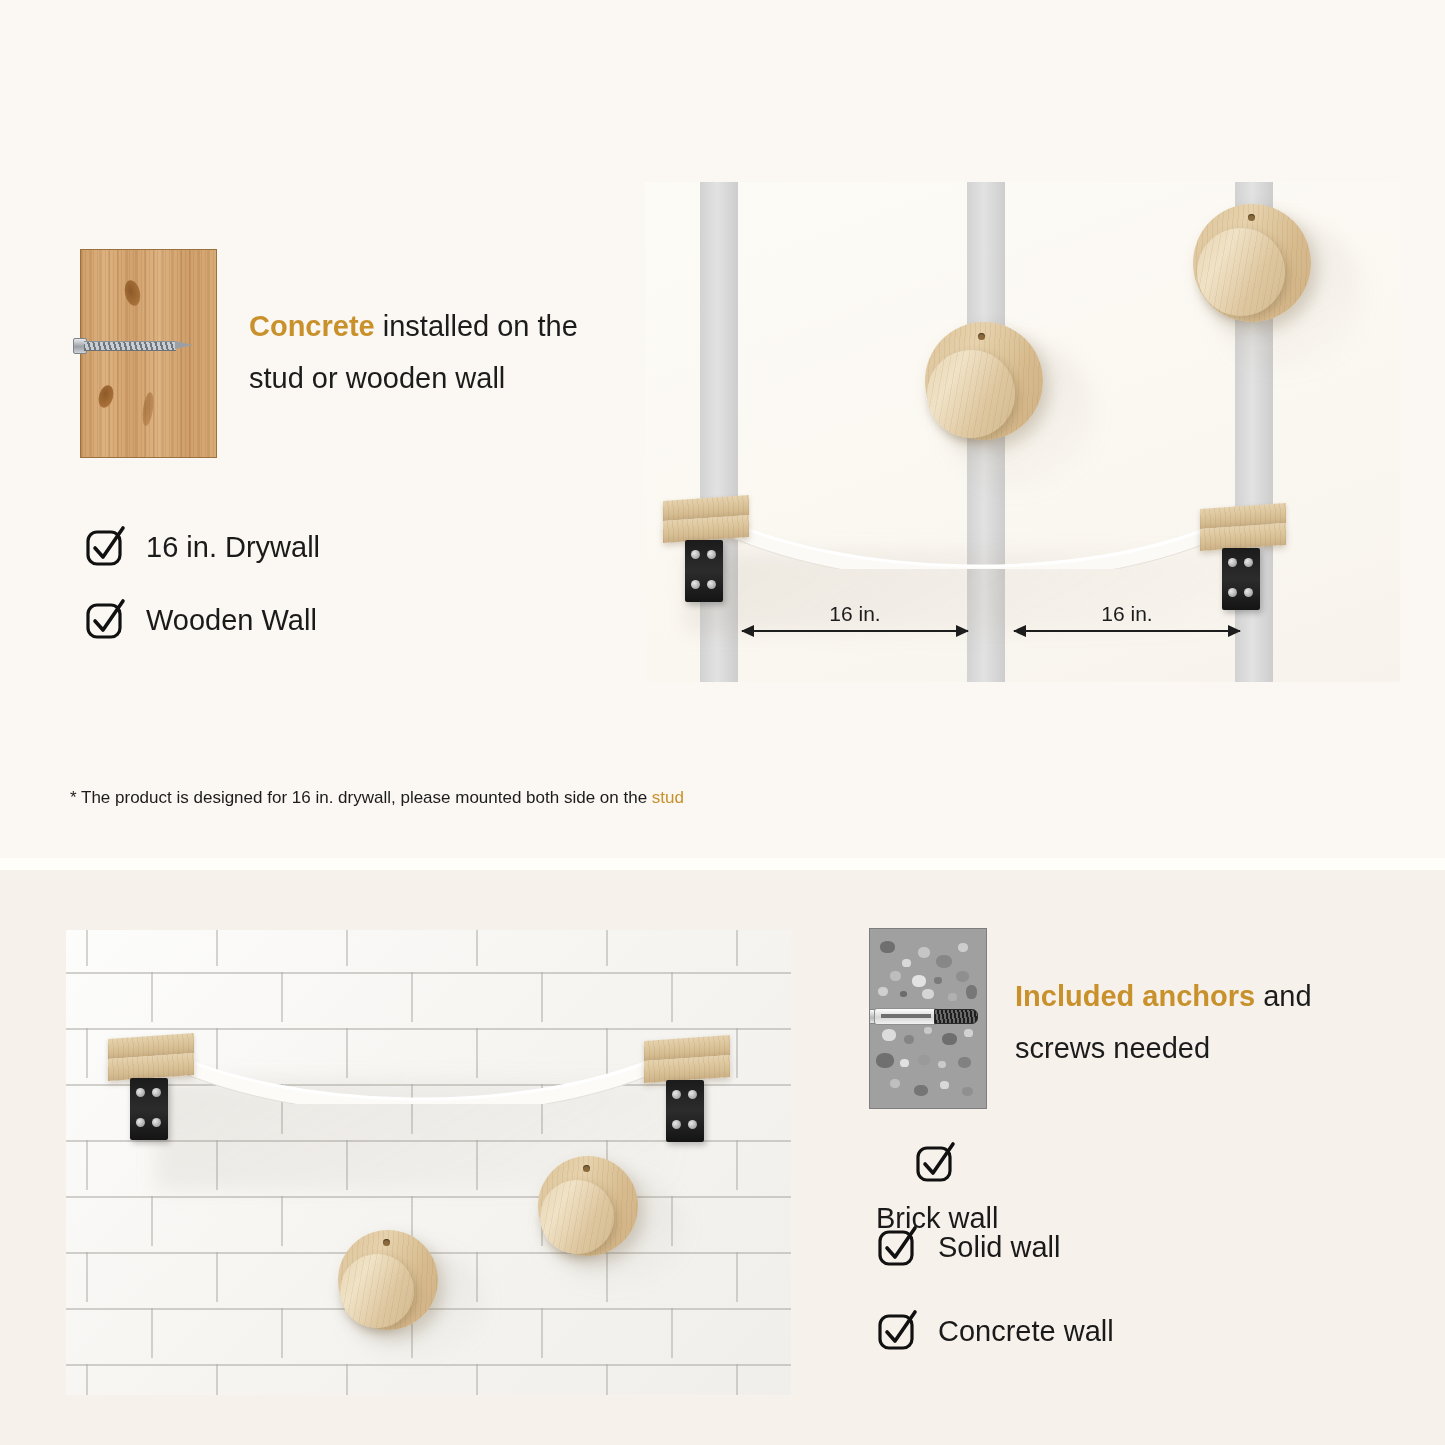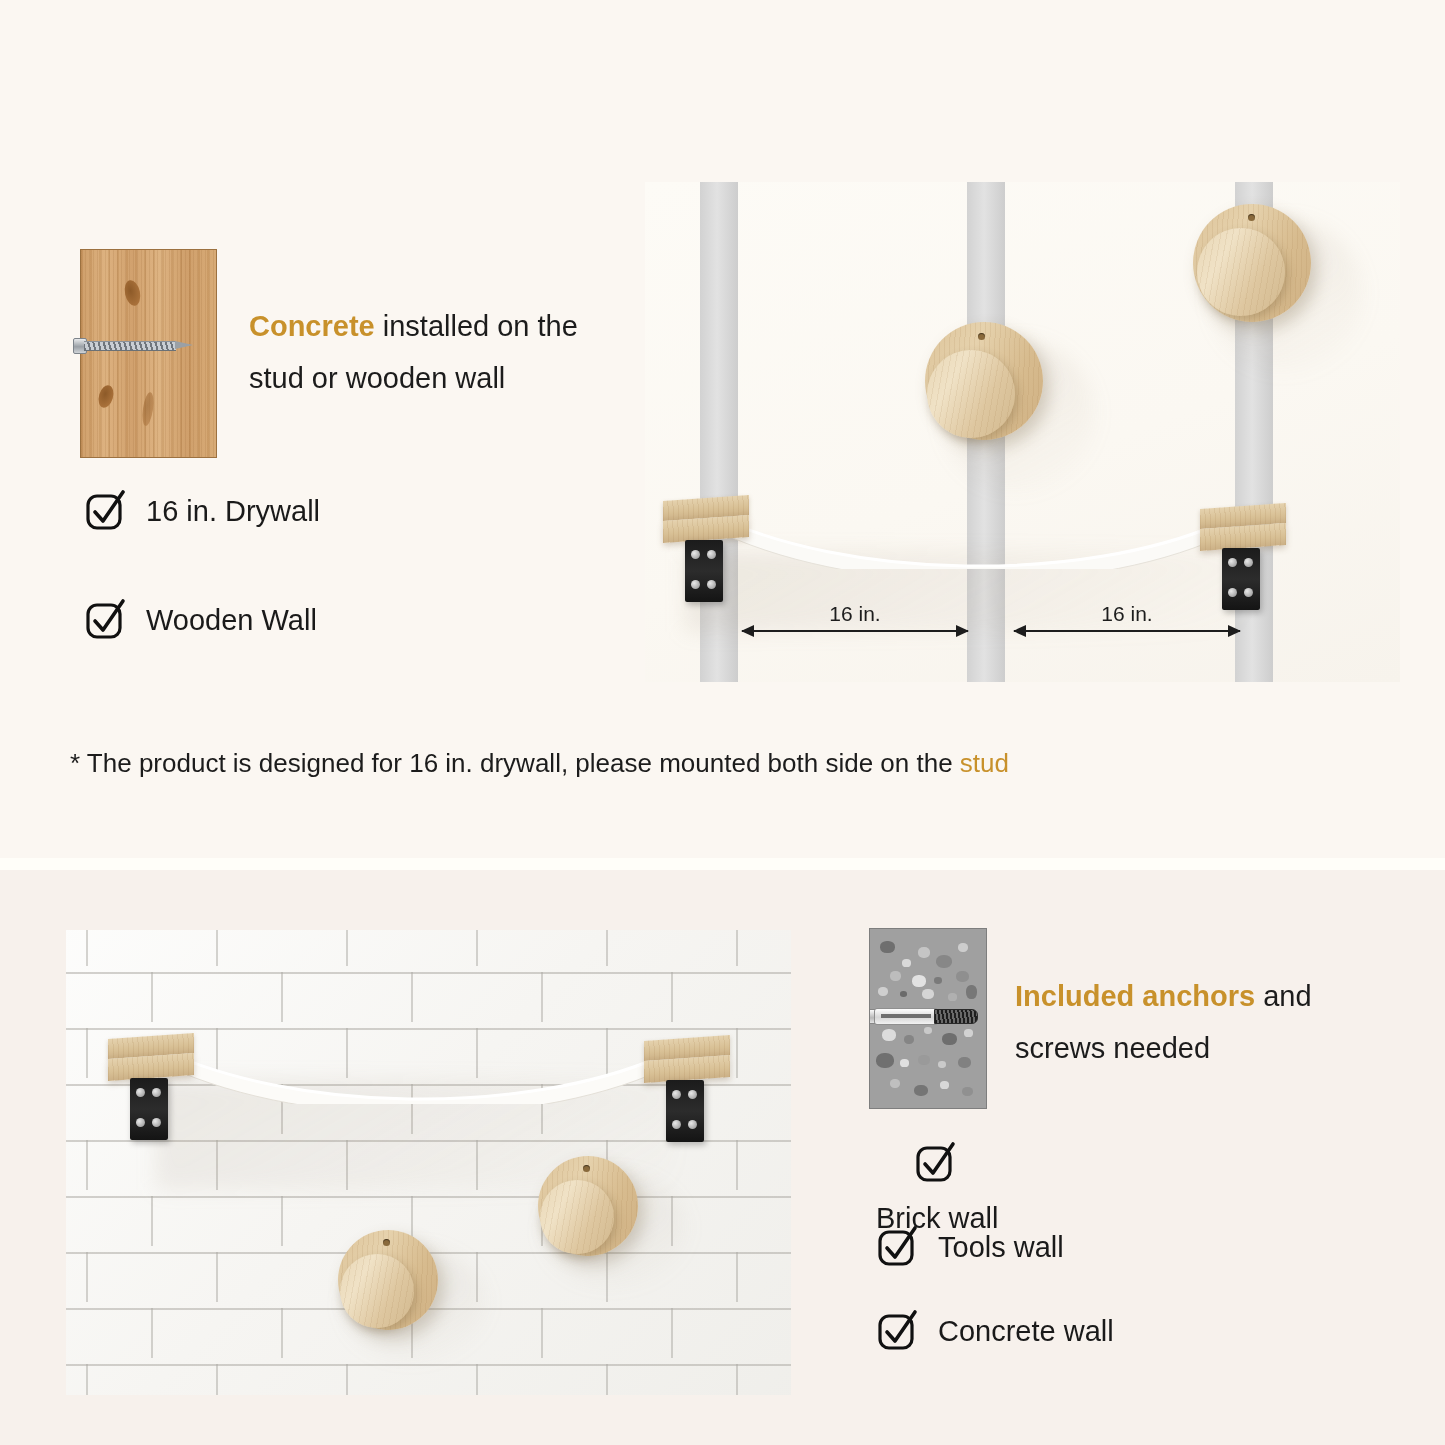--- a/index.html
+++ b/index.html
@@ -123,31 +123,31 @@
   
   .check-item {
     position: absolute;
     display: flex;
     align-items: center;
     gap: 16px;
   }
   .check-box { position: relative; width: 46px; height: 46px; flex: 0 0 46px; }
   .check-label { font-size: 29px; color: #1a1a1a; white-space: nowrap; }
 
-  .ci-drywall { left: 84px; top: 488px; }
+  .ci-drywall { left: 84px; top: 524px; }
   .ci-wooden  { left: 84px; top: 597px; }
   .ci-brick    { left: 876px; top: 1140px; flex-direction: column; }
   .ci-solid    { left: 876px; top: 1224px; }
   .ci-concrete { left: 876px; top: 1308px; }
 
   
   .footnote {
     position: absolute;
-    left: 70px; top: 748px;
-    font-size: 26px;
+    left: 70px; top: 788px;
+    font-size: 17px;
     color: #1c1c1c;
     white-space: nowrap;
   }
   .footnote .accent { color: #C8912B; }
 
   
   .photo-top {
     position: absolute;
     left: 645px; top: 182px;
     width: 755px; height: 500px;
@@ -672,21 +672,21 @@
     <span class="check-label">Brick wall</span>
   </div>
 
   <div class="check-item ci-solid">
     <span class="check-box">
       <svg width="46" height="46" viewBox="0 0 46 46">
         <rect x="4" y="8" width="32" height="32" rx="9" ry="9" fill="none" stroke="#111" stroke-width="3.2"></rect>
         <path d="M11 24 L19 33 L39 4" fill="none" stroke="#111" stroke-width="3.6" stroke-linecap="round" stroke-linejoin="round"></path>
       </svg>
     </span>
-    <span class="check-label">Tools wall</span>
+    <span class="check-label">Solid wall</span>
   </div>
 
   <div class="check-item ci-concrete">
     <span class="check-box">
       <svg width="46" height="46" viewBox="0 0 46 46">
         <rect x="4" y="8" width="32" height="32" rx="9" ry="9" fill="none" stroke="#111" stroke-width="3.2"></rect>
         <path d="M11 24 L19 33 L39 4" fill="none" stroke="#111" stroke-width="3.6" stroke-linecap="round" stroke-linejoin="round"></path>
       </svg>
     </span>
     <span class="check-label">Concrete wall</span>

